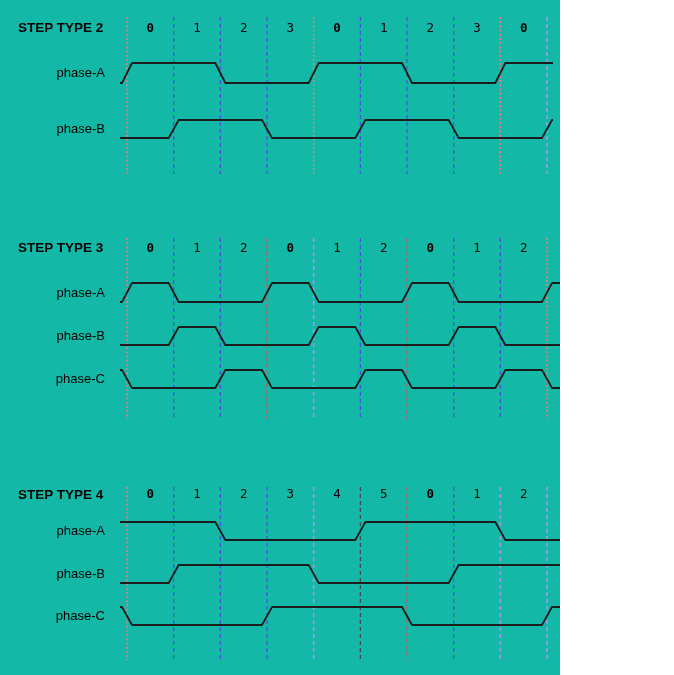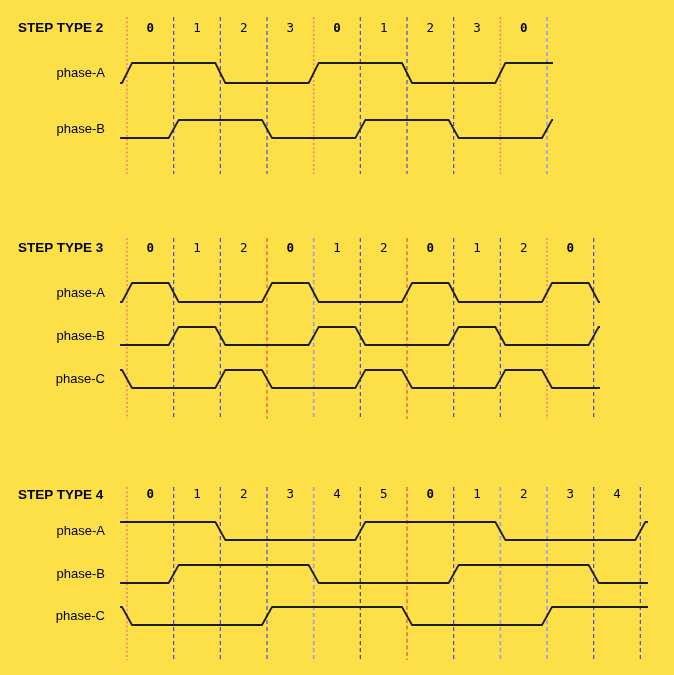--- a/index.html
+++ b/index.html
@@ -1,19 +1,19 @@
 <!DOCTYPE html>
 <html><head>
 <meta charset="utf-8">
 <style>
   html,body{margin:0;padding:0;background:#ffffff;}
   .page{
     position:relative;
-    width:674px;height:675px;
-    background:#fde047;
+    width:560px;height:675px;
+    background:#14b8a6;
     font-family:"Liberation Sans", sans-serif;
     overflow:hidden;
   }
   svg text{ -webkit-user-select:none; user-select:none; }
   .section-title{ font-family:"Liberation Sans", sans-serif; font-weight:bold; font-size:13.5px; fill:#000; }
   .phase-label{ font-family:"Liberation Sans", sans-serif; font-size:13px; fill:#000; }
   .step-num{ font-family:"DejaVu Sans Mono", monospace; font-size:12.5px; fill:#000; }
   .step-num.bold{ font-weight:bold; }
 </style>
 </head>

